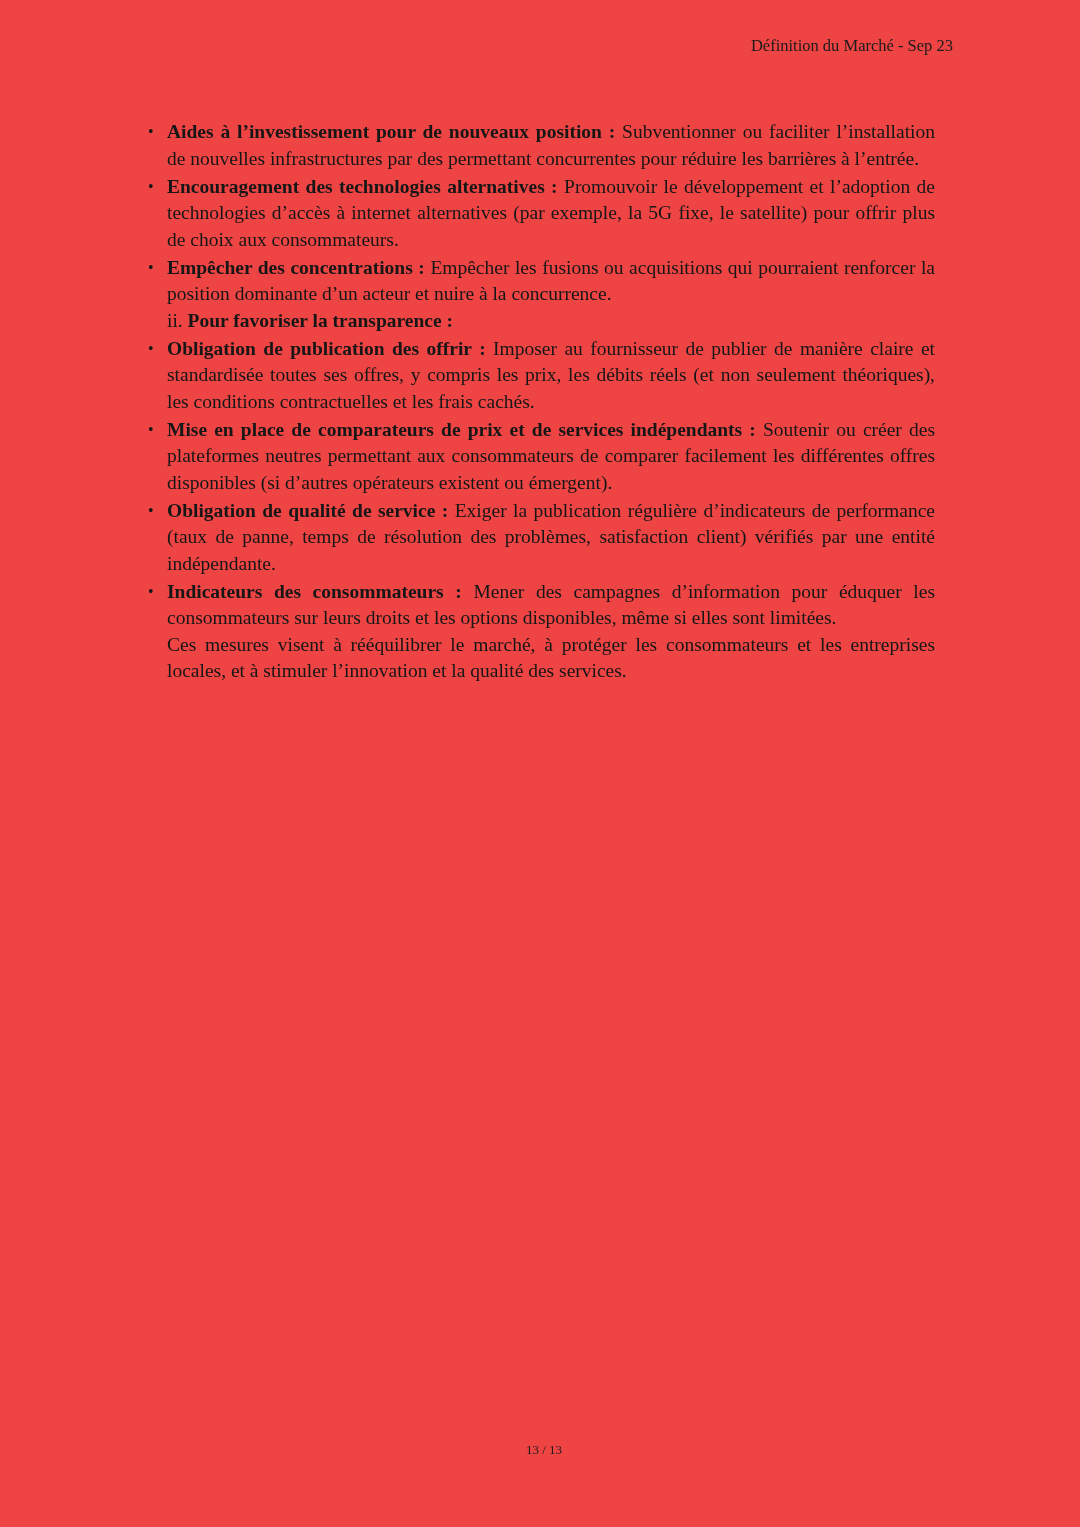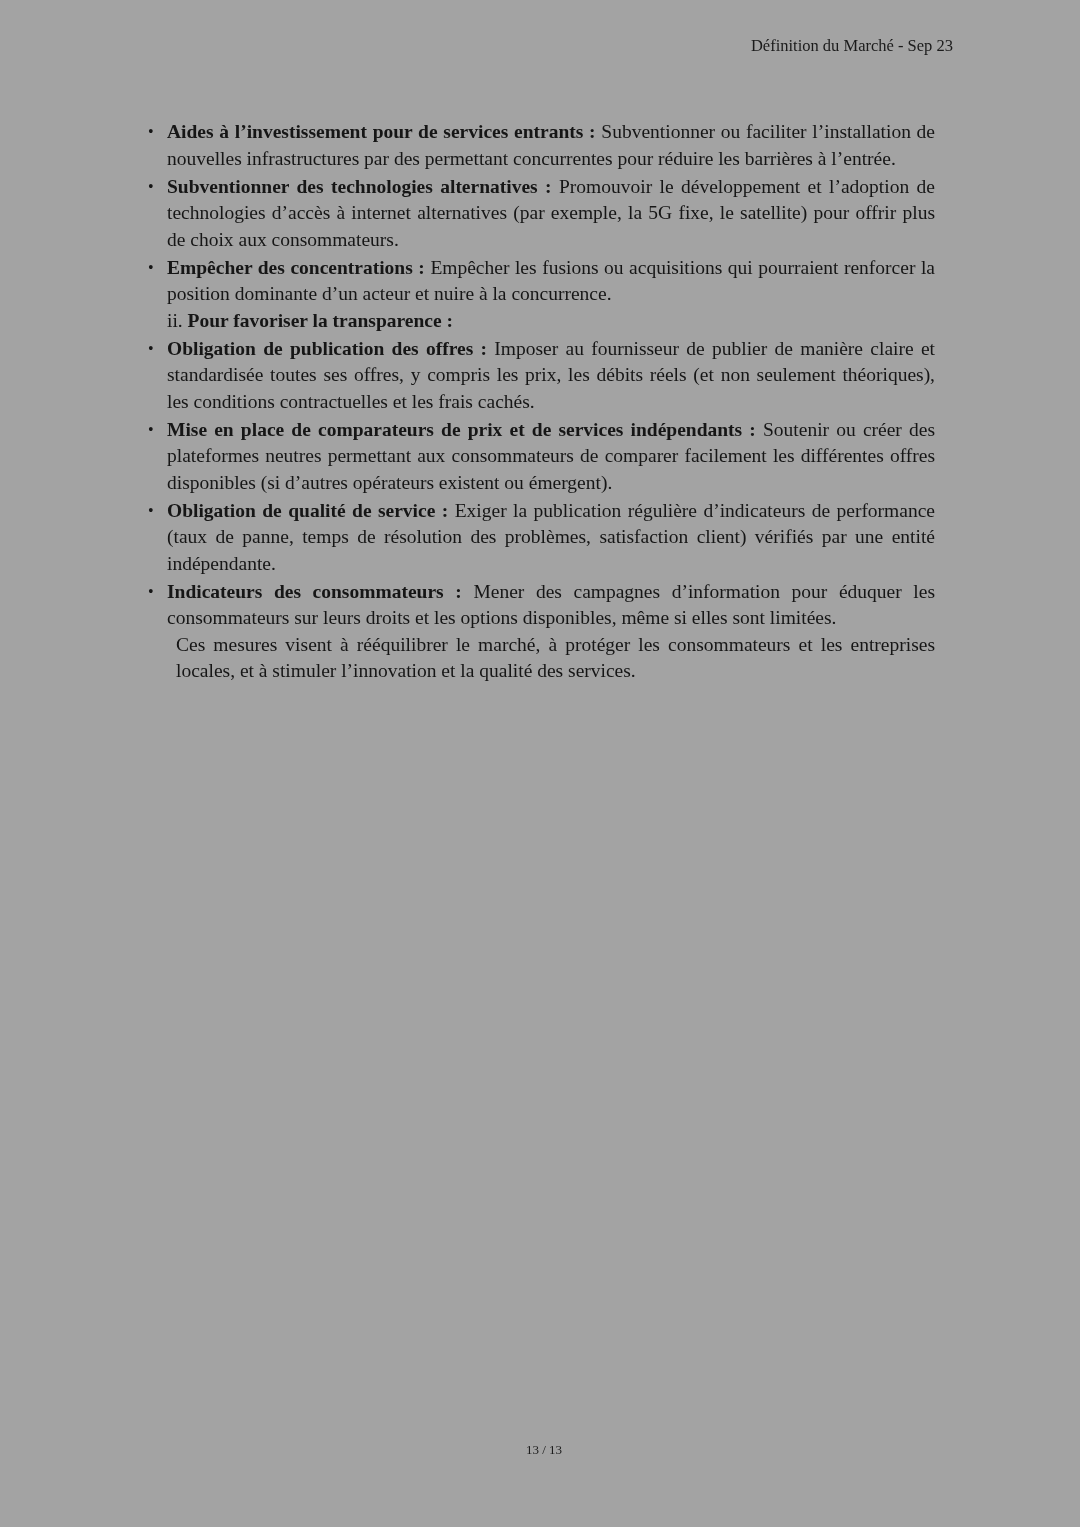--- a/index.html
+++ b/index.html
@@ -5,21 +5,21 @@
   * { box-sizing: border-box; }
   html, body {
     margin: 0;
     padding: 0;
     background: #ffffff;
   }
   .page {
     position: relative;
     width: 1080px;
     height: 1527px;
-    background: #a3a3a3;
+    background: #ef4444;
     color: #161616;
     font-family: "Liberation Serif", "DejaVu Serif", serif;
     overflow: hidden;
   }
   .running-header {
     position: absolute;
     top: 36px;
     left: 0;
     right: 127px;
     text-align: right;
@@ -48,21 +48,21 @@
   .bullet-marker {
     position: absolute;
     left: 0;
     top: 0;
     font-size: 16px;
     line-height: 26.5px;
     color: #161616;
   }
   .lead { font-weight: bold; }
   .sub-line .sub-bold { font-weight: bold; margin-top: 37px; }
-  .closing-para { text-align: justify; margin-left: 9px; }
+  .closing-para { text-align: justify; }
   .page-footer {
     position: absolute;
     top: 1438px;
     left: 4px;
     width: 100%;
     text-align: center;
     font-size: 13px;
     line-height: 24px;
     color: #1b1b1b;
   }
@@ -72,34 +72,34 @@
 
 <div class="page">
 
   <div class="running-header">
     <span>Définition du Marché - Sep 23</span>
   </div>
 
   <ul class="bullet-list">
       <li class="bullet-item">
         <span class="bullet-marker">•</span>
-        <div><span class="lead">Aides à l’investissement pour de services entrants :</span> <span>Subventionner ou faciliter l’installation de nouvelles infrastructures par des permettant concurrentes pour réduire les barrières à l’entrée.</span></div>
+        <div><span class="lead">Aides à l’investissement pour de nouveaux position :</span> <span>Subventionner ou faciliter l’installation de nouvelles infrastructures par des permettant concurrentes pour réduire les barrières à l’entrée.</span></div>
       </li>
       <li class="bullet-item">
         <span class="bullet-marker">•</span>
-        <div><span class="lead">Subventionner des technologies alternatives :</span> <span>Promouvoir le développement et l’adoption de technologies d’accès à internet alternatives (par exemple, la 5G fixe, le satellite) pour offrir plus de choix aux consommateurs.</span></div>
+        <div><span class="lead">Encouragement des technologies alternatives :</span> <span>Promouvoir le développement et l’adoption de technologies d’accès à internet alternatives (par exemple, la 5G fixe, le satellite) pour offrir plus de choix aux consommateurs.</span></div>
       </li>
       <li class="bullet-item">
         <span class="bullet-marker">•</span>
         <div><span class="lead">Empêcher des concentrations :</span> <span>Empêcher les fusions ou acquisitions qui pourraient renforcer la position dominante d’un acteur et nuire à la concurrence.</span></div>
         <div class="sub-line"><span>ii. </span><span class="sub-bold">Pour favoriser la transparence :</span></div>
       </li>
       <li class="bullet-item">
         <span class="bullet-marker">•</span>
-        <div><span class="lead">Obligation de publication des offres :</span> <span>Imposer au fournisseur de publier de manière claire et standardisée toutes ses offres, y compris les prix, les débits réels (et non seulement théoriques), les conditions contractuelles et les frais cachés.</span></div>
+        <div><span class="lead">Obligation de publication des offrir :</span> <span>Imposer au fournisseur de publier de manière claire et standardisée toutes ses offres, y compris les prix, les débits réels (et non seulement théoriques), les conditions contractuelles et les frais cachés.</span></div>
       </li>
       <li class="bullet-item">
         <span class="bullet-marker">•</span>
         <div><span class="lead">Mise en place de comparateurs de prix et de services indépendants :</span> <span>Soutenir ou créer des plateformes neutres permettant aux consommateurs de comparer facilement les différentes offres disponibles (si d’autres opérateurs existent ou émergent).</span></div>
       </li>
       <li class="bullet-item">
         <span class="bullet-marker">•</span>
         <div><span class="lead">Obligation de qualité de service :</span> <span>Exiger la publication régulière d’indicateurs de performance (taux de panne, temps de résolution des problèmes, satisfaction client) vérifiés par une entité indépendante.</span></div>
       </li>
       <li class="bullet-item">

